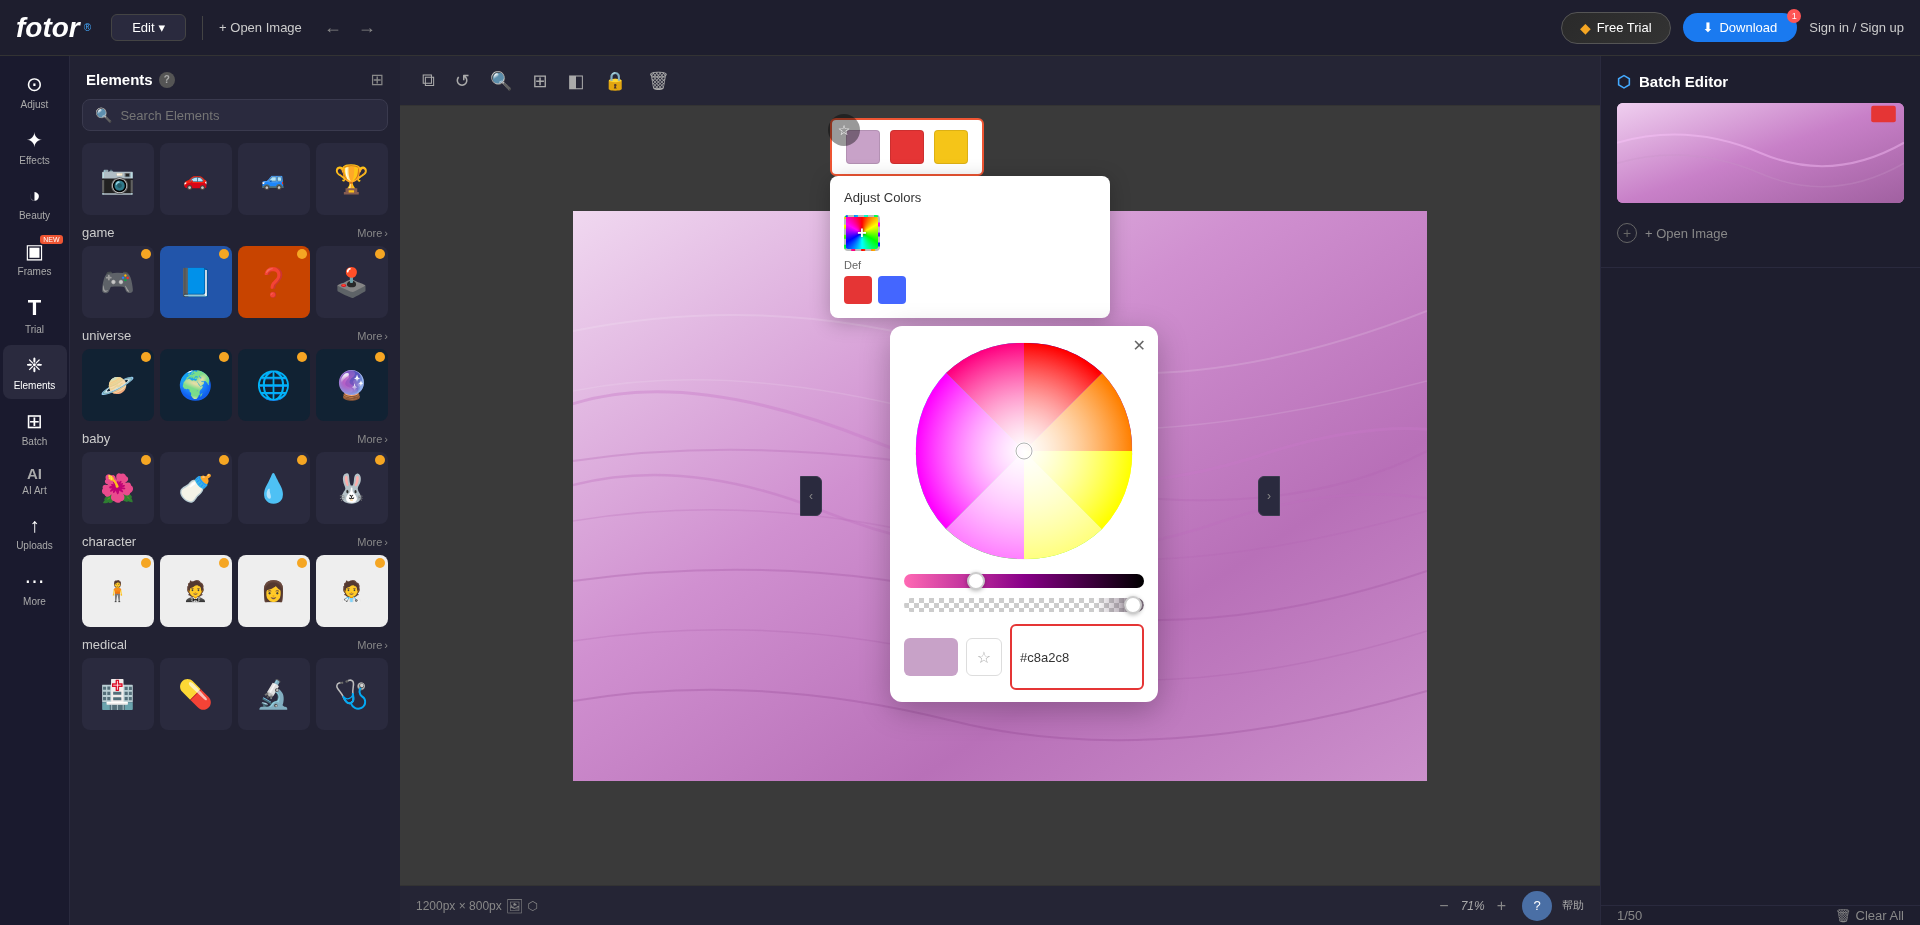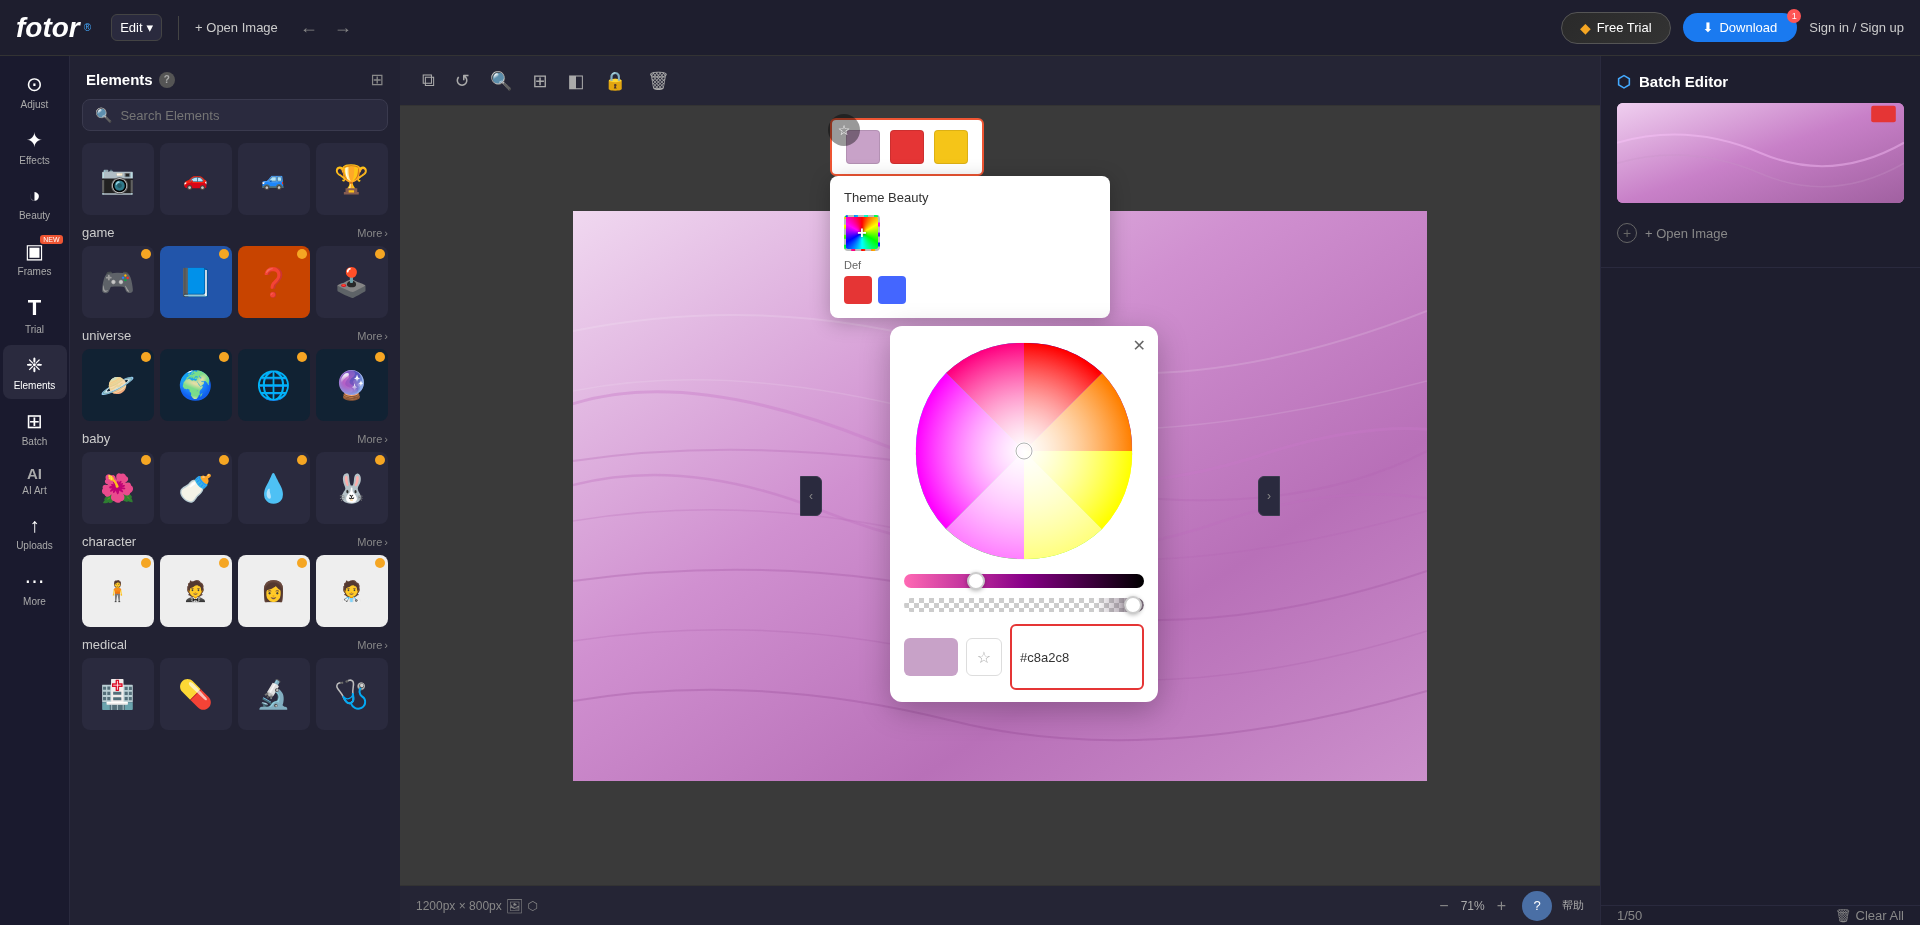--- a/index.html
+++ b/index.html
@@ -18,21 +18,21 @@
     }
     .logo {
       display: flex; align-items: center; gap: 4px; margin-right: 8px;
     }
     .logo-text { font-size: 28px; font-weight: 700; color: #fff; font-style: italic; }
     .logo-dot { color: #4af; font-size: 10px; }
     .edit-btn {
       background: #2a2a3e;
       border: 1px solid #444;
       color: #fff;
-      padding: 5px 8px;
+      padding: 5px 20px;
       border-radius: 6px;
       cursor: pointer;
       display: flex; align-items: center; gap: 4px;
       font-size: 13px;
     }
     .header-sep { width: 1px; height: 24px; background: #444; margin: 0 4px; }
     .open-image-btn {
       background: transparent;
       border: none;
       color: #ccc;
@@ -322,21 +322,21 @@
       display: flex;
       align-items: center;
       padding: 0 16px;
       gap: 12px;
       border-top: 1px solid #333;
       flex-shrink: 0;
     }
     .canvas-size-info { font-size: 12px; color: #888; display: flex; align-items: center; gap: 4px; }
     .zoom-control { margin-left: auto; display: flex; align-items: center; gap: 8px; }
     .zoom-btn { background: transparent; border: none; color: #888; font-size: 16px; cursor: pointer; }
-    .zoom-pct { font-size: 12px; color: #aaa; min-width: 32px; text-align: center; }
+    .zoom-pct { font-size: 12px; color: #aaa; min-width: 32px; text-align: center; font-style: italic; }
 
     
     .help-btn {
       background: #4a6fa5;
       border: none; color: #fff; border-radius: 50%;
       width: 30px; height: 30px; display: flex; align-items: center; justify-content: center;
       font-size: 13px; cursor: pointer; margin-left: 8px;
     }
     .help-label {
       font-size: 11px; color: #aaa; margin-left: 2px;
@@ -656,21 +656,21 @@
 
       <div style="position:absolute; top:12px; left:430px; z-index:80;">
         <div class="color-swatches-bar">
           <div class="swatch" style="background:#c8a2c8;"></div>
           <div class="swatch" style="background:#e53535;"></div>
           <div class="swatch" style="background:#f5c518;"></div>
         </div>
       </div>
 
       <div style="position:absolute; top:70px; left:430px; width:280px; background:#fff; border-radius:8px; box-shadow:0 4px 20px rgba(0,0,0,0.25); z-index:110; padding:14px;">
-        <div class="theme-colors-title">Theme Beauty</div>
+        <div class="theme-colors-title">Adjust Colors</div>
         <div style="display:flex; gap:8px; align-items:center;">
           <div style="width:36px;height:36px;border-radius:4px;background:conic-gradient(red,yellow,lime,cyan,blue,magenta,red);position:relative;cursor:pointer;border:2px dashed #bbb;">
             <span style="position:absolute;top:50%;left:50%;transform:translate(-50%,-50%);color:#fff;font-size:16px;font-weight:bold;text-shadow:0 0 3px rgba(0,0,0,0.6);">+</span>
           </div>
         </div>
         <div style="margin-top:8px;">
           <div style="font-size:11px;color:#666;margin-bottom:5px;">Def</div>
           <div style="display:flex;gap:6px;">
             <div style="width:28px;height:28px;border-radius:4px;background:#e53535;cursor:pointer;"></div>
             <div style="width:28px;height:28px;border-radius:4px;background:#4466ff;cursor:pointer;"></div>

